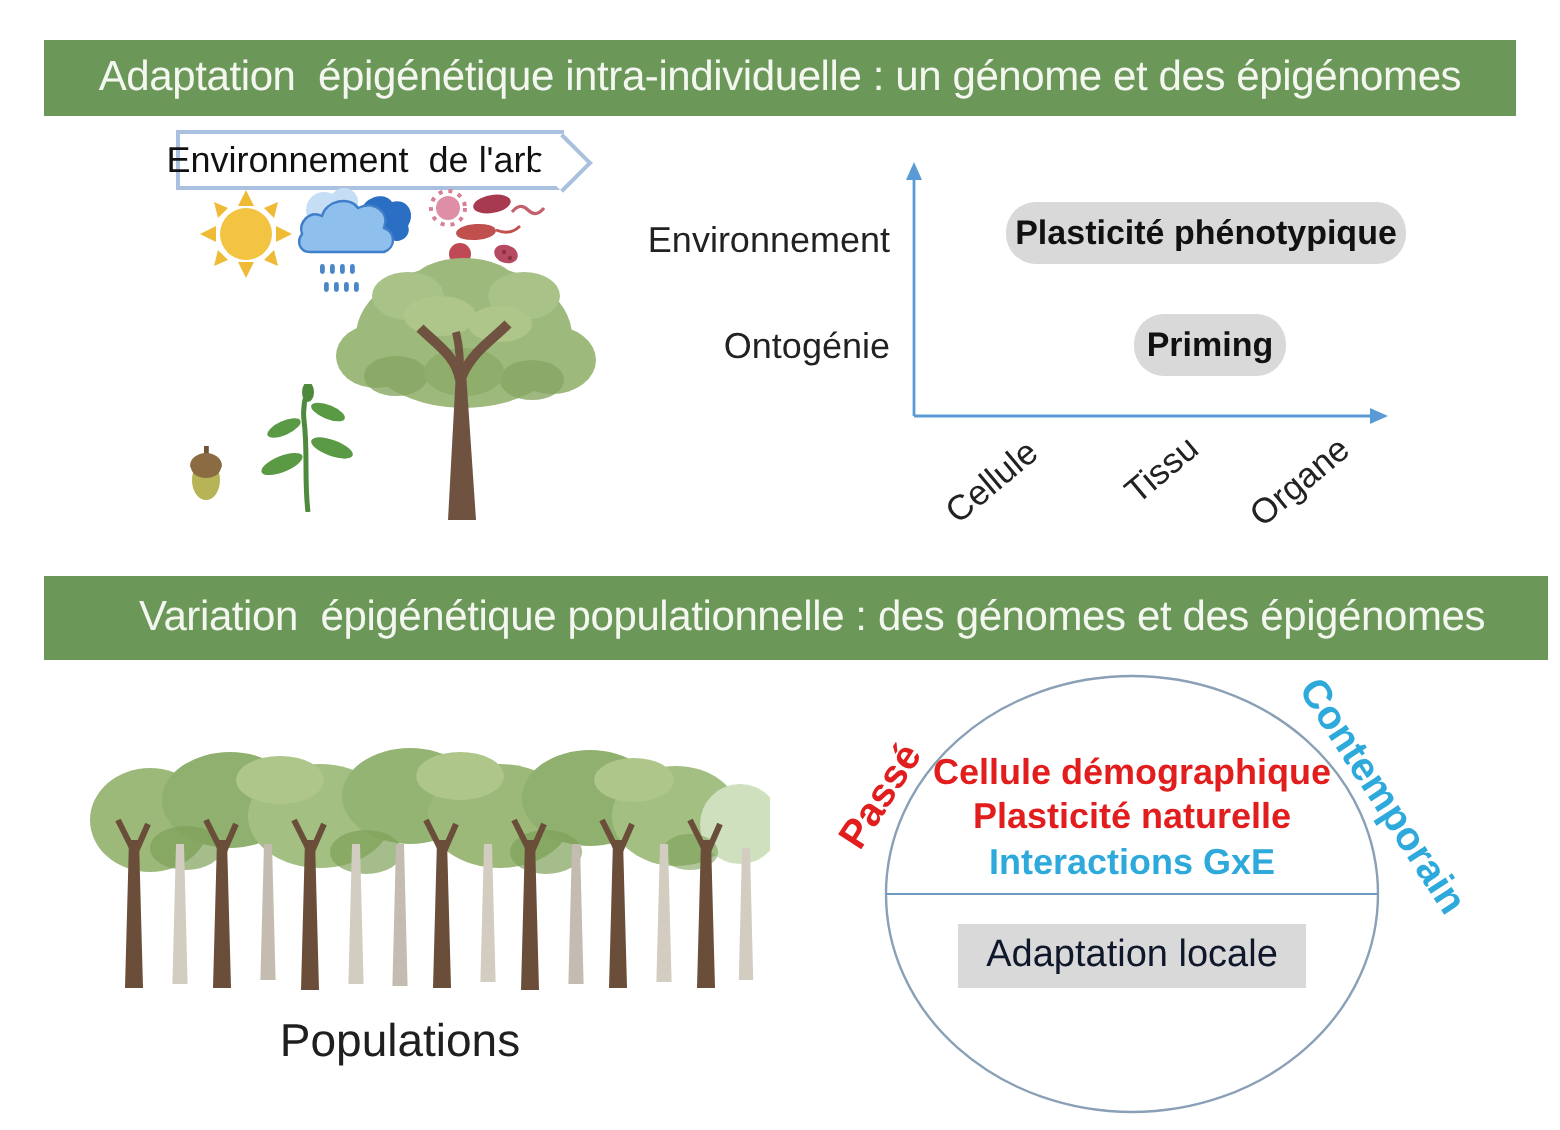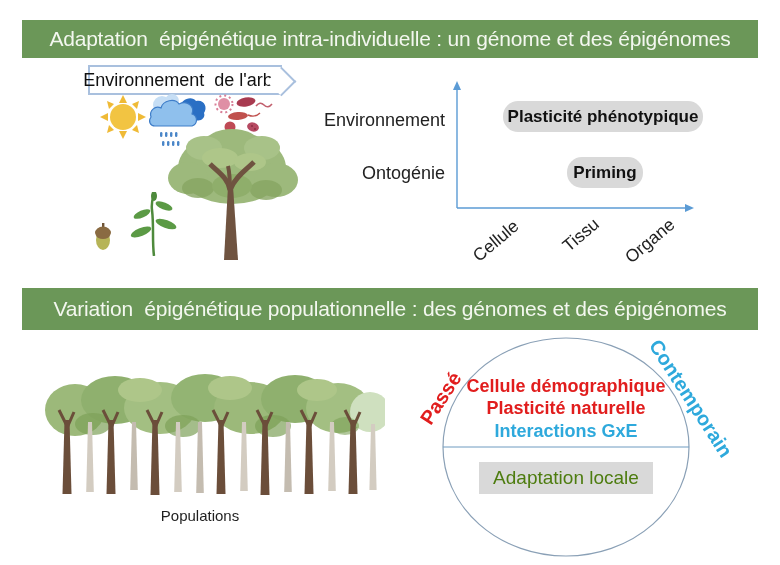--- a/index.html
+++ b/index.html
@@ -3,42 +3,42 @@
 <meta charset="utf-8">
 <style>
   html,body{margin:0;padding:0;background:#ffffff;}
   .stage{position:relative;width:780px;height:565px;background:#ffffff;overflow:hidden;
          font-family:"Liberation Sans",sans-serif;color:#1a1a1a;}
   .abs{position:absolute;}
   .banner{position:absolute;left:22px;width:736px;background:#6b9758;color:#f3f7ef;
           display:flex;align-items:center;justify-content:center;font-size:21px;
           white-space:pre;letter-spacing:-0.2px;}
   .banner1{top:20px;height:38px;}
-  .banner2{top:288px;height:42px;}
+  .banner2{top:288px;height:42px;padding-left:16px;}
   .arrow-box{position:absolute;background:#fff;border:2px solid #a9c0de;border-right:none;
              display:flex;align-items:center;justify-content:center;font-size:18px;
              color:#111;white-space:pre;}
   .arrow-tip{position:absolute;width:19px;height:19px;background:#fff;
              border-top:2px solid #a9c0de;border-right:2px solid #a9c0de;
              transform:rotate(45deg);}
   .ylabel{position:absolute;width:140px;text-align:right;font-size:18px;color:#222;}
   .graybox{position:absolute;background:#d9d9d9;display:flex;align-items:center;
            justify-content:center;font-size:17px;font-weight:600;color:#111;border-radius:15px;}
   .xlabel{position:absolute;font-size:17.5px;color:#222;
           transform:translate(-50%,-50%) rotate(-40deg);}
   .circle-line{position:absolute;width:250px;left:441px;text-align:center;
                font-size:18px;font-weight:600;}
   .red{color:#e11d1d;}
   .cyan{color:#2ea9dc;}
   .pill-wrap{position:absolute;left:440px;width:252px;text-align:center;}
-  .pill{display:inline-block;background:#d9d9d9;color:#4d7c0f;font-size:19px;
+  .pill{display:inline-block;background:#d9d9d9;color:#0f172a;font-size:19px;
         padding:5px 14px;}
   .rot-label{position:absolute;font-size:20px;font-weight:bold;text-align:center;}
   .populations{position:absolute;left:100px;top:507px;width:200px;text-align:center;
-               font-size:15px;color:#1f1f1f;}
+               font-size:23px;color:#1f1f1f;}
 </style>
 </head>
 <body>
 
 <div class="stage">
 
   <div class="banner banner1">Adaptation  épigénétique intra-individuelle : un génome et des épigénomes</div>
 
   <div class="arrow-box" style="left:88px;top:65px;width:192px;height:26px;">
     <span>Environnement  de l'arbre</span>

